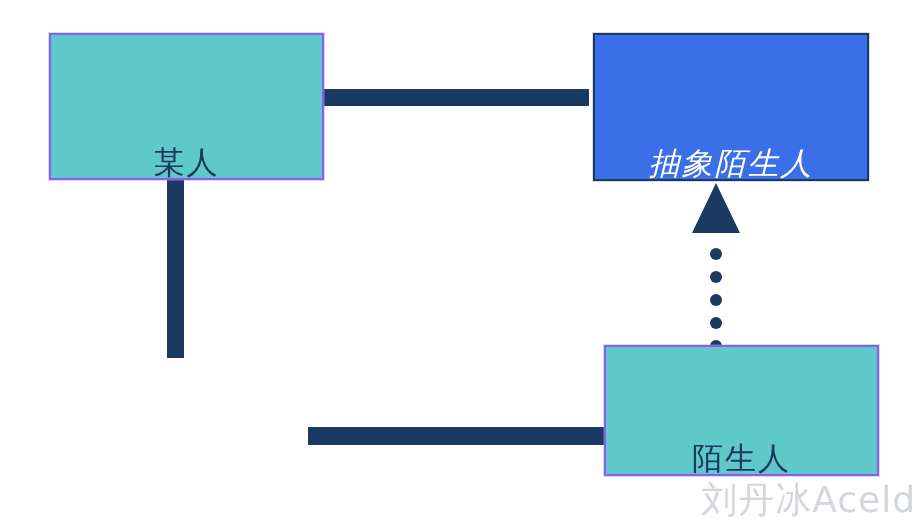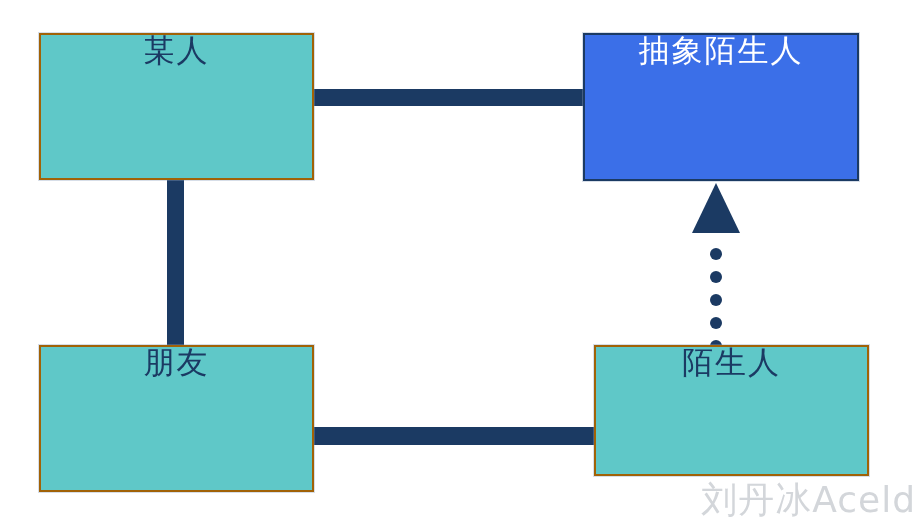--- a/index.html
+++ b/index.html
@@ -18,41 +18,43 @@
     position: relative;
     width: 922px;
     height: 520px;
     background: #ffffff;
   }
 
   
   .node {
     position: absolute;
     box-sizing: border-box;
-    border: 2px solid #a16207;
+    border: 2px solid #8b5cf6;
     display: flex;
-    align-items: flex-start;
+    align-items: flex-end;
     justify-content: center;
     z-index: 3;
+    margin-left: 10px;
   }
   .node .label {
     font-size: 31px;
     letter-spacing: 2px;
     line-height: 1;
     white-space: nowrap;
   }
   .node.teal {
     background: #5FC8C8;
   }
   .node.teal .label {
     color: #1B3A63;
   }
   .node.blue {
     background: #3B6FE8;
     border-color: #1B3A63;
+    font-style: italic;
   }
   .node.blue .label {
     color: #FFFFFF;
   }
 
   
   .node::after {
     content: "";
     position: absolute;
     left: -3px;
@@ -133,23 +135,20 @@
   </div>
 
   <div class="node teal" id="node-somebody">
     <span class="label">某人</span>
   </div>
 
   <div class="node blue" id="node-abstract">
     <span class="label">抽象陌生人</span>
   </div>
 
-  <div class="node teal" id="node-friend">
-    <span class="label">朋友</span>
-  </div>
 
   <div class="node teal" id="node-stranger">
     <span class="label">陌生人</span>
   </div>
 
   <div id="watermark">刘丹冰Aceld</div>
 
 </div>
 
 </body></html>

